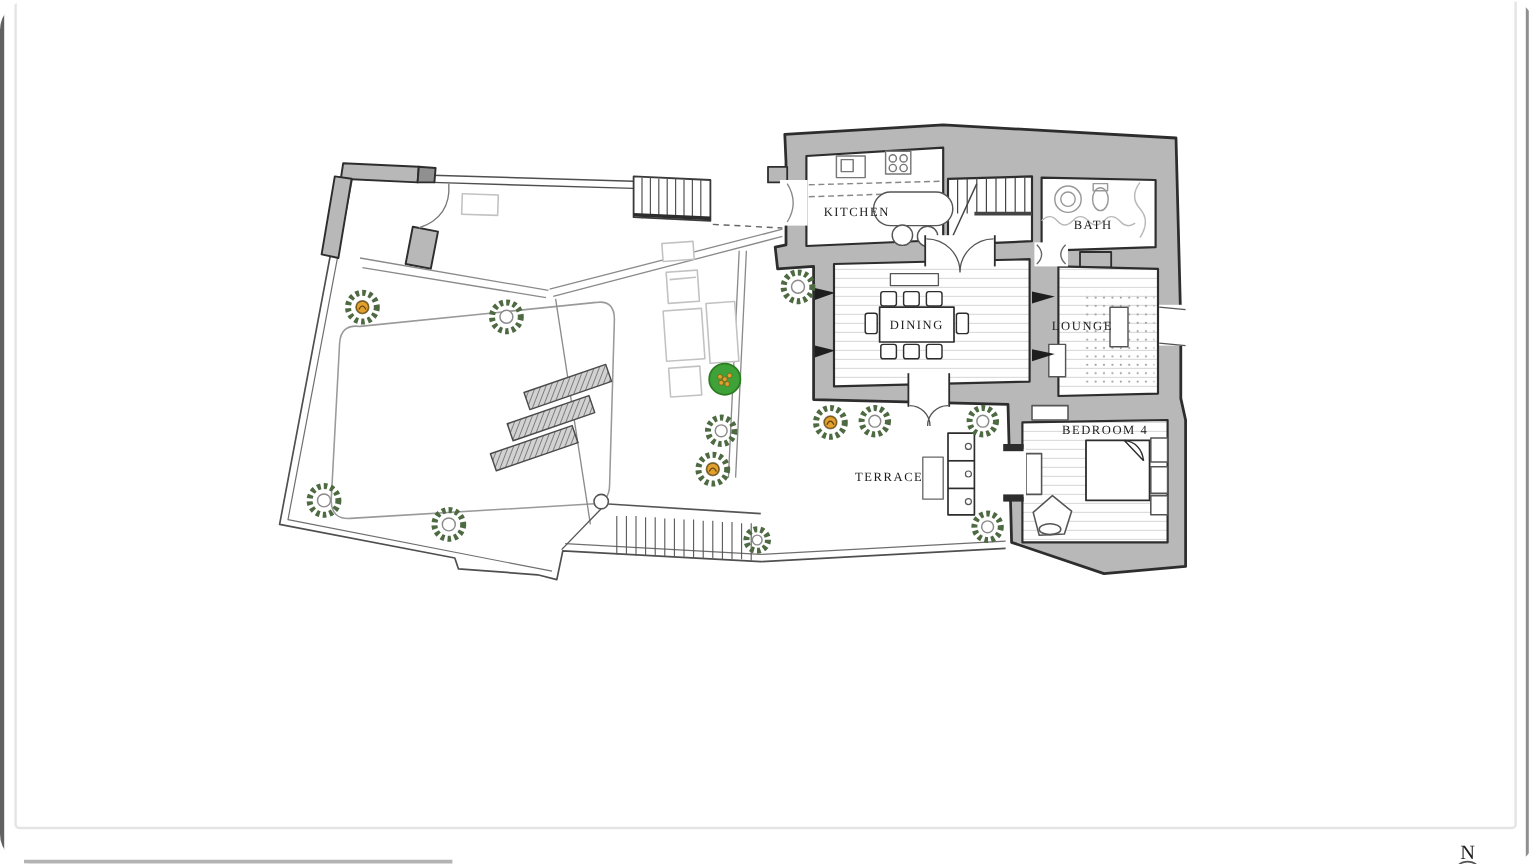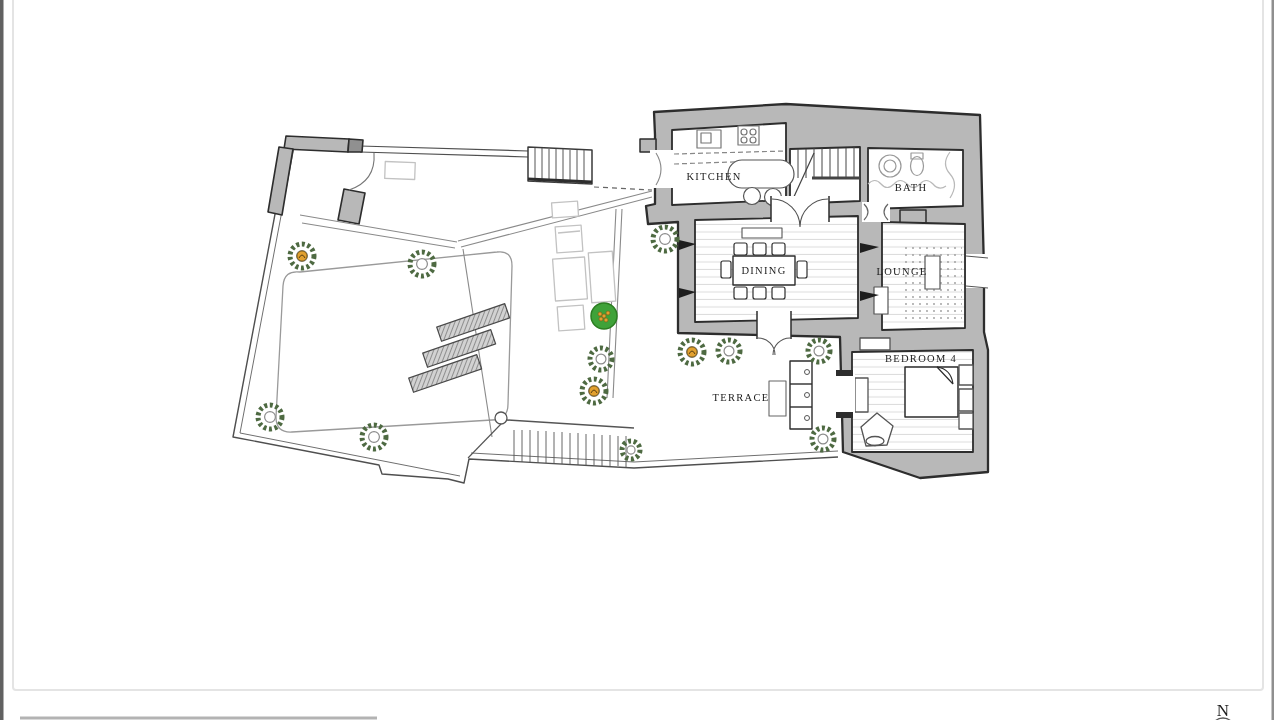--- a/index.html
+++ b/index.html
@@ -1,17 +1,17 @@
 <!DOCTYPE html>
 <html><head>
 <meta charset="utf-8">
 <style>
   html,body{margin:0;padding:0;background:#fff;}
   .stage{position:relative;width:1280px;height:720px;overflow:hidden;background:#fff;
-         font-family:"Liberation Serif","DejaVu Serif",serif;}
+         font-family:"Liberation Serif","DejaVu Serif",serif;border-radius:25px;}
   svg{position:absolute;left:0;top:0;}
   .room-label{font-family:"Liberation Serif","DejaVu Serif",serif;
               font-size:10.5px;letter-spacing:1.3px;fill:#1c1c1c;}
   .compass-label{font-family:"Liberation Serif","DejaVu Serif",serif;
                  font-size:17px;fill:#1d1d1d;}
 </style>
 </head>
 <body>
 
 <div class="stage">

